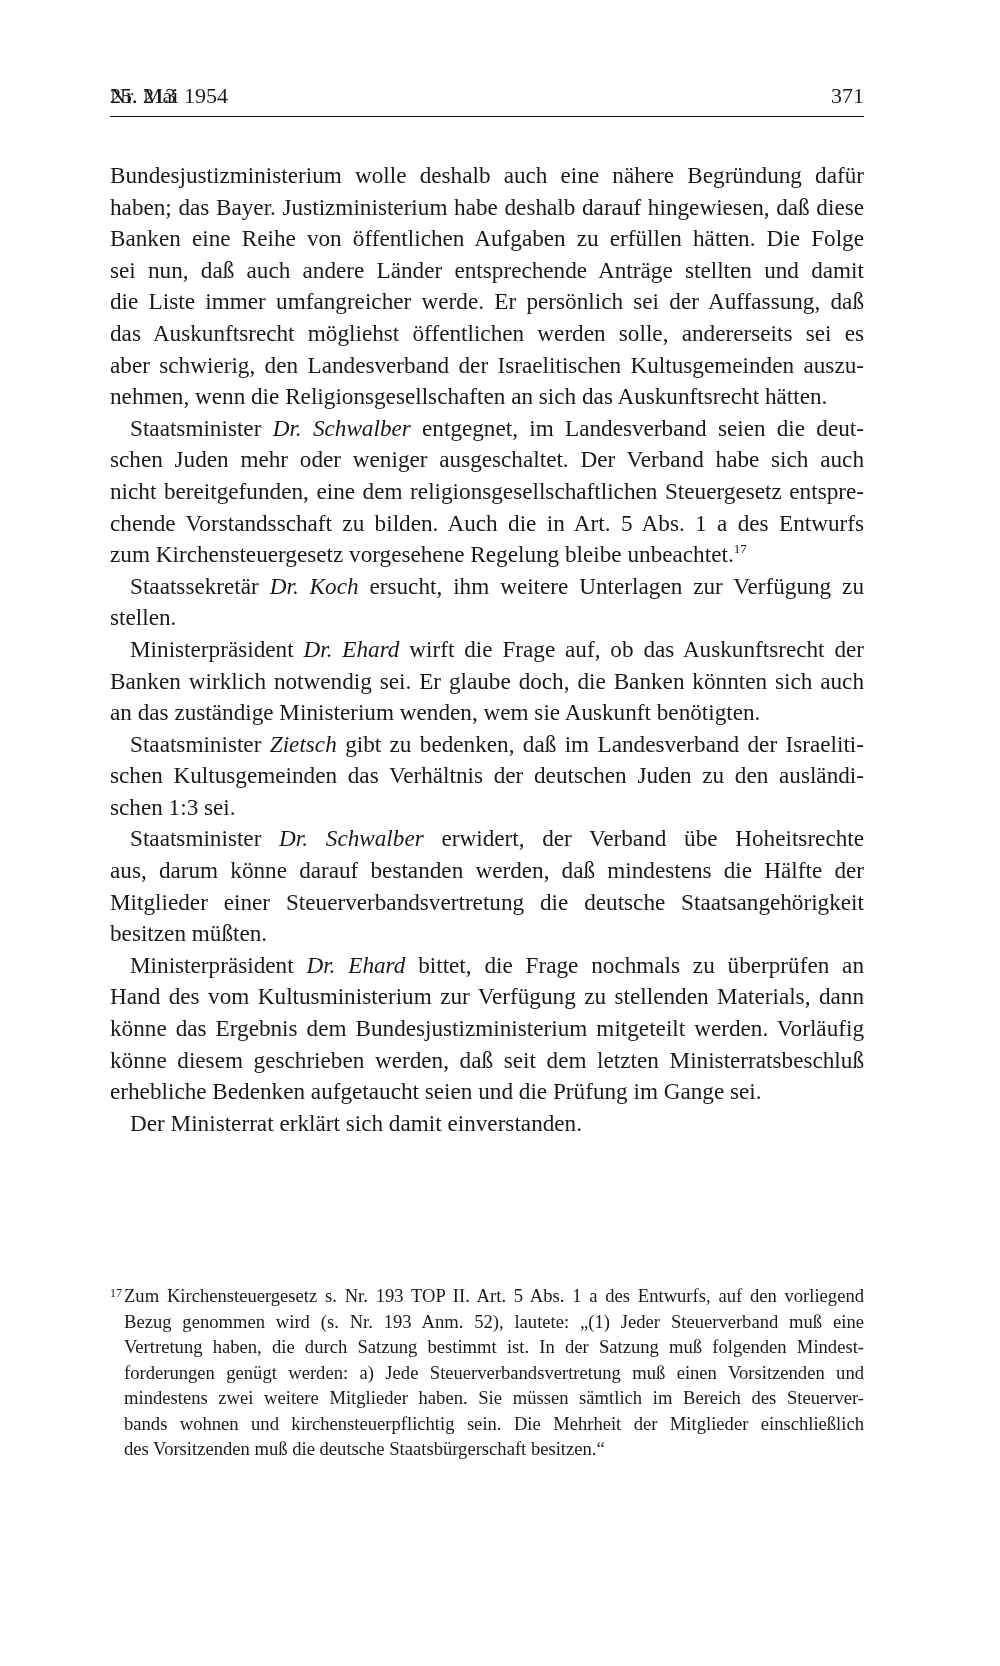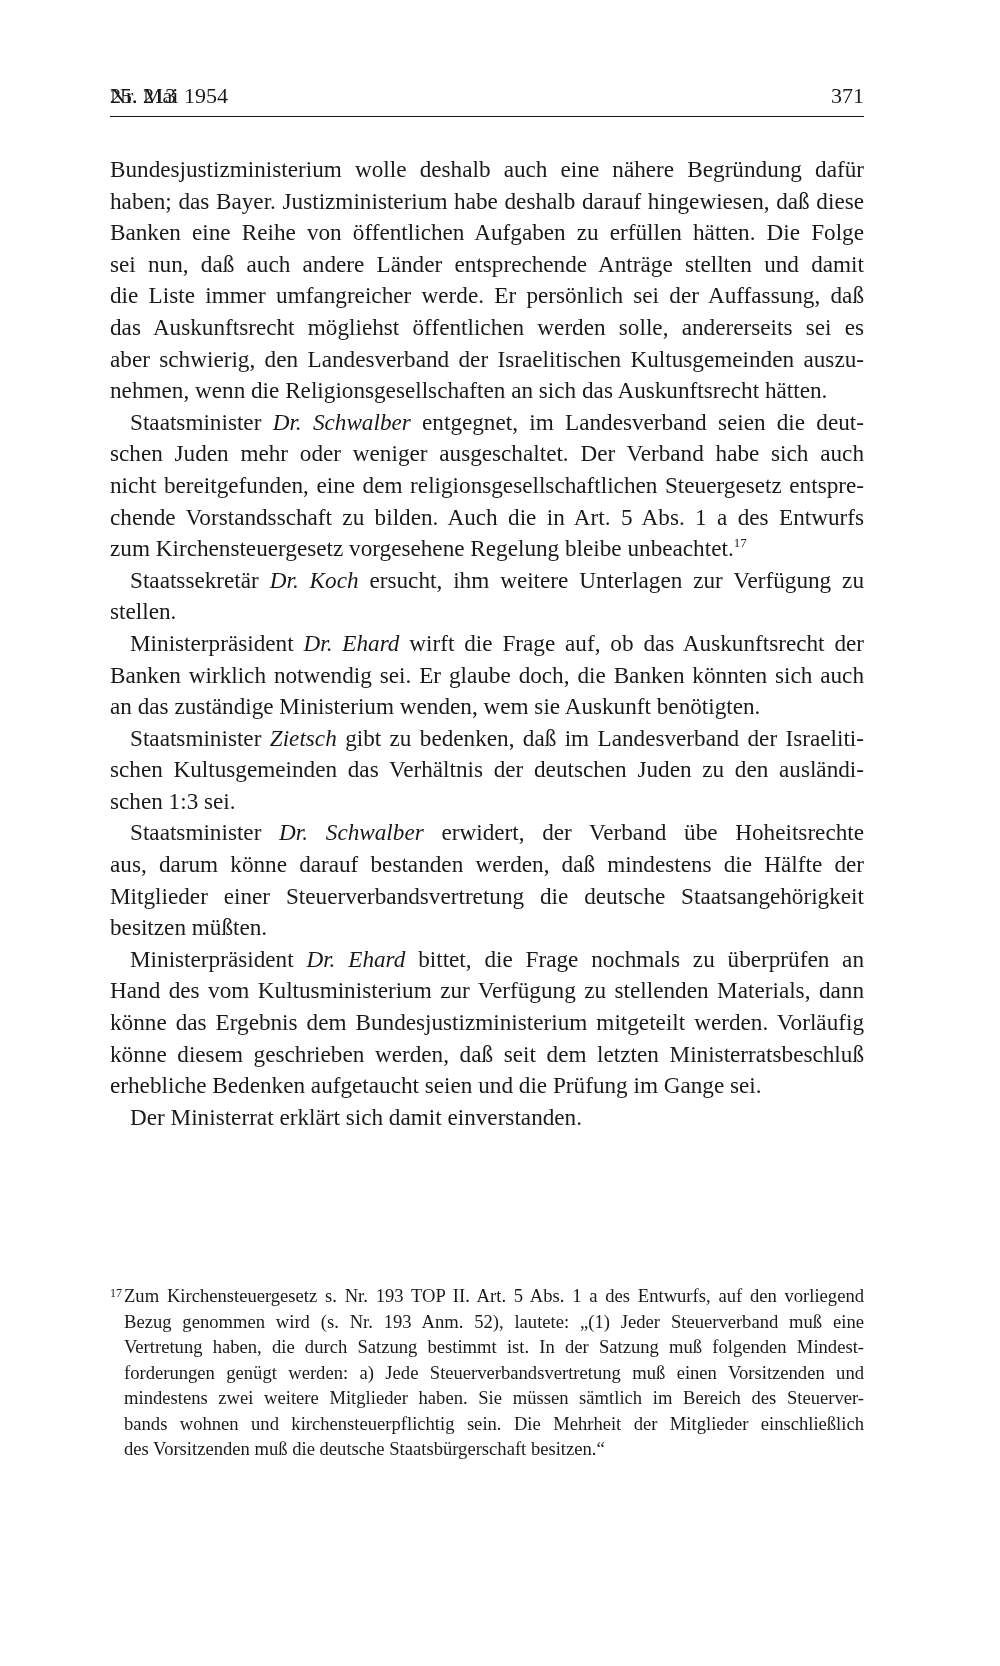--- a/index.html
+++ b/index.html
@@ -27,21 +27,21 @@
     position: absolute;
     left: 110px;
     top: 116px;
     width: 754px;
     height: 1px;
     background: #1a1a1a;
   }
   .body-text {
     position: absolute;
     left: 110px;
-    top: 154px;
+    top: 160px;
     width: 754px;
     font-size: 23.2px;
     line-height: 31.6px;
   }
   .line {
     display: block;
     height: 31.6px;
     white-space: nowrap;
     text-align: justify;
     text-align-last: justify;

